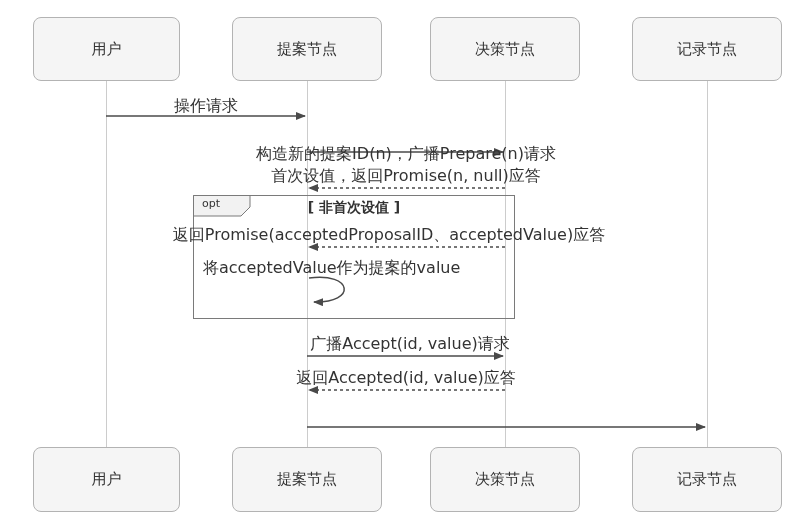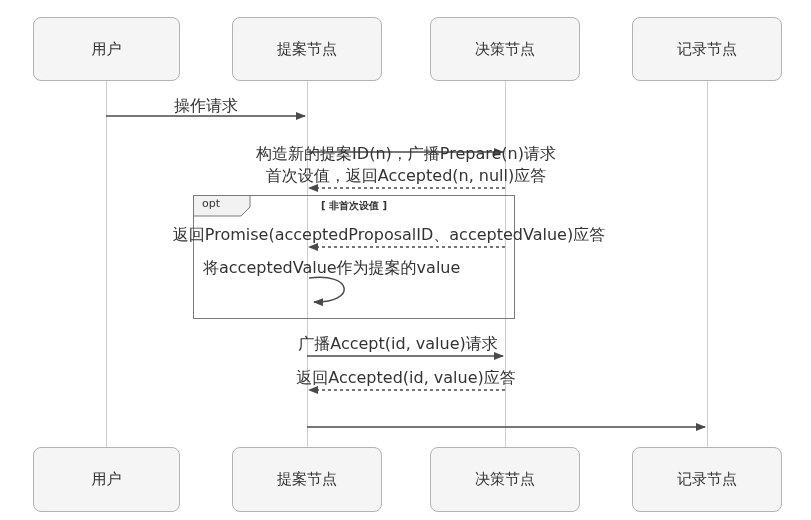--- a/index.html
+++ b/index.html
@@ -39,21 +39,21 @@
     border:1px solid var(--fragment-border,#7a7a7a);
     box-sizing:border-box;z-index:3;background:transparent;
   }
   .frag-tab{position:absolute;left:-1px;top:-1px;width:58px;height:22px;}
   .frag-tab svg{position:absolute;left:0;top:0;}
   .frag-tab span{
     position:absolute;left:9px;top:2px;font-size:11px;color:var(--text,#333);
   }
   .frag-guard{
     position:absolute;left:160px;top:3px;transform:translateX(-50%);
-    font-size:10px;font-weight:600;white-space:nowrap;color:var(--text,#333);
+    font-size:14px;font-weight:600;white-space:nowrap;color:var(--text,#333);
   }
 </style>
 </head>
 <body style="--bg: #ffffff; --box-fill: #f5f5f5; --box-border: #b3b3b3; --line: #4a4a4a; --lifeline: #cccccc; --fragment-border: #7a7a7a; --text: #333333;">
 
 <div class="diagram">
 
   <div class="actor" style="left:33px;top:17px;width:147px;">
     <span>用户</span>
   </div>
@@ -93,24 +93,24 @@
       <svg width="58" height="22">
         <path d="M0.5,0.5 H57 V12 L48,21 H0.5 Z" fill="#f2f2f2" stroke="#7a7a7a"></path>
       </svg>
       <span>opt</span>
     </div>
     <div class="frag-guard">[ 非首次设值 ]</div>
   </div>
 
   <div class="msg-label" style="left:206px;top:97px;">操作请求</div>
   <div class="msg-label" style="left:406px;top:114px;margin-top:31px;">构造新的提案ID(n)，广播Prepare(n)请求</div>
-  <div class="msg-label" style="left:406px;top:167px;">首次设值，返回Accepted(n, null)应答</div>
+  <div class="msg-label" style="left:406px;top:167px;">首次设值，返回Promise(n, null)应答</div>
   <div class="msg-label" style="left:389px;top:226px;">返回Promise(acceptedProposalID、acceptedValue)应答</div>
   <div class="msg-label left-align" style="left:203px;top:259px;">将acceptedValue作为提案的value</div>
-  <div class="msg-label" style="left:398px;top:335px;">广播Accept(id, value)请求</div>
+  <div class="msg-label" style="left:410px;top:335px;">广播Accept(id, value)请求</div>
   <div class="msg-label" style="left:406px;top:369px;">返回Accepted(id, value)应答</div>
 
   <div class="actor" style="left:33px;top:447px;width:147px;height:65px;">
     <span>用户</span>
   </div>
   <div class="actor" style="left:232px;top:447px;width:150px;height:65px;">
     <span>提案节点</span>
   </div>
   <div class="actor" style="left:430px;top:447px;width:150px;height:65px;">
     <span>决策节点</span>

